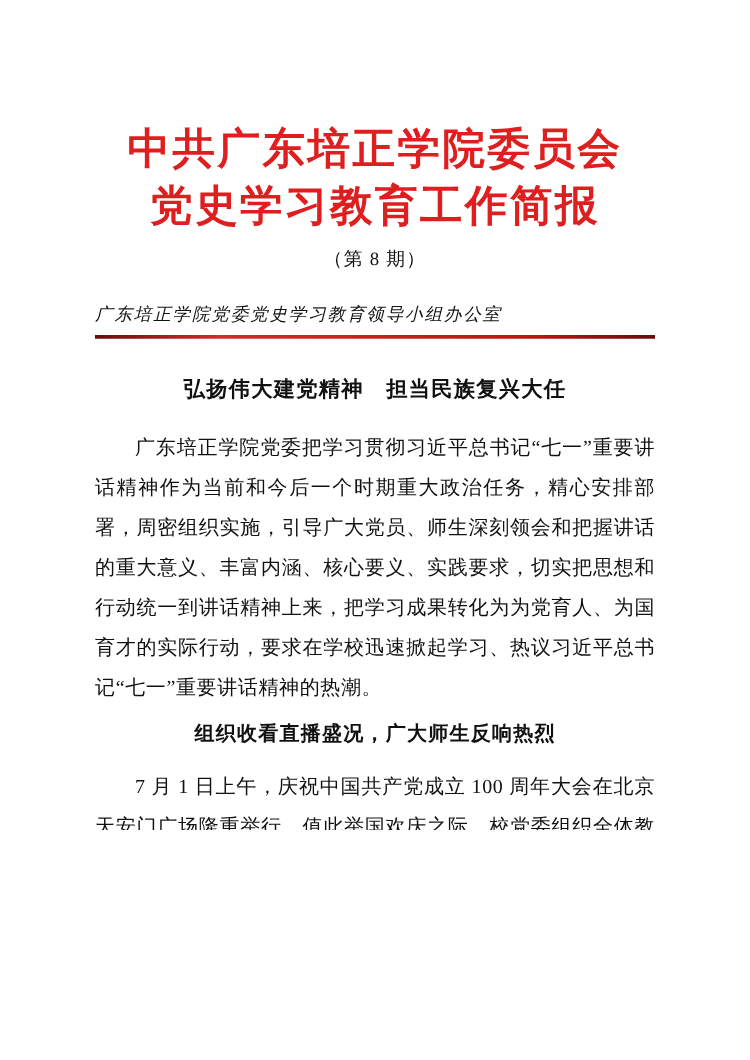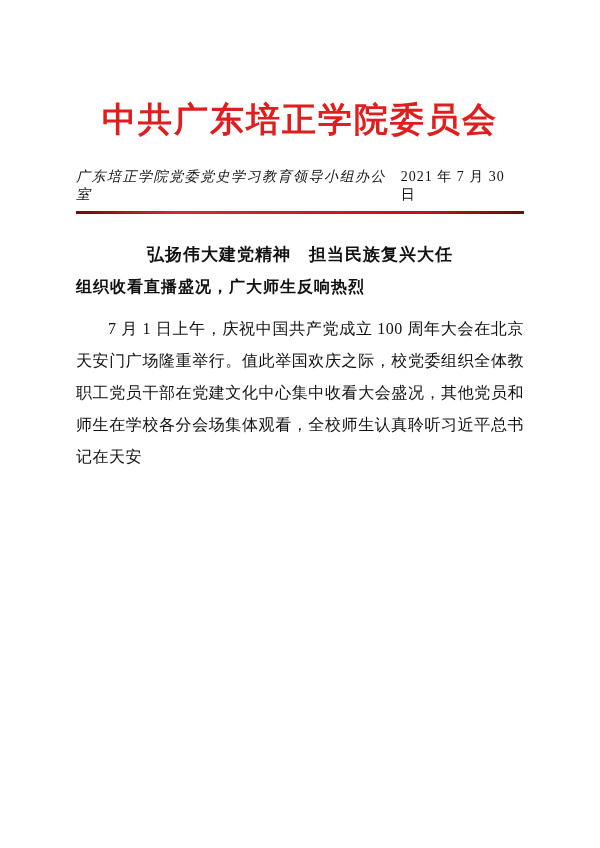--- a/index.html
+++ b/index.html
@@ -63,20 +63,21 @@
     font-size:16px;
     line-height:32px;
     text-align:justify;
     text-indent:2em;
     letter-spacing:0.5px;
   }
   .body-para-second { margin-top:10px; }
   .section-heading {
     margin:0;
     margin-top:5px;
+    text-align:center;
     font-family:"Liberation Sans", sans-serif;
     font-weight:bold;
     font-size:16px;
     line-height:32px;
     letter-spacing:1px;
   }
   .page-number {
     position:absolute;
     top:749px;
     right:86px;
@@ -84,32 +85,34 @@
     letter-spacing:2px;
   }
 </style>
 </head>
 <body>
 
 <div class="page">
 
   <h1 class="title" style="color: rgb(223, 31, 31);">
     <span>中共广东培正学院委员会</span><br>
+    <span>党史学习教育工作简报</span>
   </h1>
 
+  <div class="issue">（第 8 期）</div>
 
   <div class="office-row">
     <span class="office">广东培正学院党委党史学习教育领导小组办公室</span>
-    <span class="date">2021 年 7 月 30 日</span>
   </div>
 
   <hr class="red-rule" style="background: linear-gradient(90deg, rgb(107, 11, 11), rgb(212, 42, 42) 22%, rgb(192, 20, 20) 78%, rgb(107, 11, 11));">
 
   <h2 class="headline headline-first">弘扬伟大建党精神　担当民族复兴大任</h2>
 
+  <p class="body-para">广东培正学院党委把学习贯彻习近平总书记“七一”重要讲话精神作为当前和今后一个时期重大政治任务，精心安排部署，周密组织实施，引导广大党员、师生深刻领会和把握讲话的重大意义、丰富内涵、核心要义、实践要求，切实把思想和行动统一到讲话精神上来，把学习成果转化为为党育人、为国育才的实际行动，要求在学校迅速掀起学习、热议习近平总书记“七一”重要讲话精神的热潮。</p>
 
   <h3 class="section-heading">组织收看直播盛况，广大师生反响热烈</h3>
 
   <p class="body-para body-para-second">7 月 1 日上午，庆祝中国共产党成立 100 周年大会在北京天安门广场隆重举行。值此举国欢庆之际，校党委组织全体教职工党员干部在党建文化中心集中收看大会盛况，其他党员和师生在学校各分会场集体观看，全校师生认真聆听习近平总书记在天安</p>
 
   <div class="page-number">- 1 -</div>
 
 </div>
 
 </body></html>

